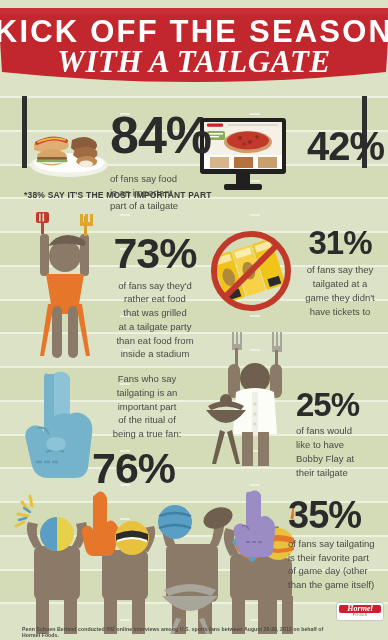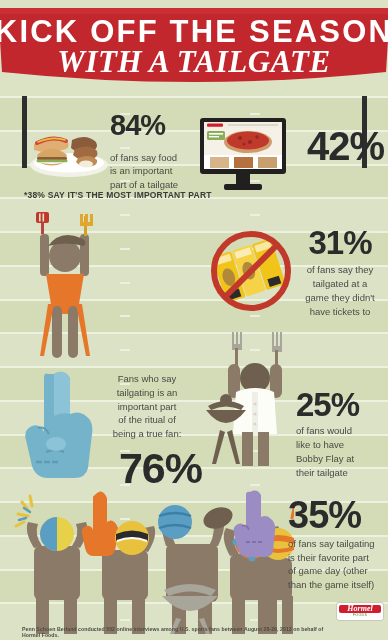--- a/index.html
+++ b/index.html
@@ -26,21 +26,21 @@
   .banner svg{display:block;}
   .ban-t1{font-family:"Liberation Sans",sans-serif;font-weight:bold;font-size:31px;
      fill:#ffffff;letter-spacing:2.2px;}
   .ban-t2{font-family:"Liberation Serif",serif;font-weight:bold;font-style:italic;
      font-size:31px;fill:#ffffff;letter-spacing:.5px;}
 
   
   .blk{position:absolute;z-index:6;}
   .pct{font-family:"Liberation Sans",sans-serif;font-weight:bold;color:#2b2b2b;
        line-height:.92;letter-spacing:-1px;}
-  .pct.p84{font-size:29px;}
+  .pct.p84{font-size:52px;}
   .pct.p42{font-size:40px;}
   .pct.p73{font-size:43px;}
   .pct.p31{font-size:33px;}
   .pct.p76{font-size:43px;}
   .pct.p25{font-size:33px;margin-top:12px;}
   .pct.p35{font-size:38px;}
   .cap{font-family:"Liberation Sans",sans-serif;font-size:9.5px;color:#4a4a46;
        line-height:1.45;}
   .cap.c{text-align:center;}
   .cap.r{text-align:right;}
@@ -260,20 +260,29 @@
     <path d="M24,62 l38,0 l-5,30 l-28,0 Z" fill="#e5762a"></path>
     <path d="M27,92 l32,0 l-2,10 l-28,0 Z" fill="#e5762a"></path>
 
     <rect x="30" y="94" width="10" height="52" rx="5" fill="#8b7a68"></rect>
     <rect x="46" y="94" width="10" height="52" rx="5" fill="#8b7a68"></rect>
 
     <path d="M26,92 l-8,52 l4,0 l10,-52 Z" fill="#e5762a"></path>
     <path d="M60,92 l8,52 l-4,0 l-10,-52 Z" fill="#e5762a"></path>
   </svg>
 
+  <div class="blk" style="left:100px;top:234px;width:110px;">
+    <div class="pct p73" style="text-align:center;">73%</div>
+    <div class="cap c" style="white-space:pre-line;margin-top:5px;">of fans say they'd
+rather eat food
+that was grilled
+at a tailgate party
+than eat food from
+inside a stadium</div>
+  </div>
 
   <svg class="art" style="left:208px;top:228px;" width="86" height="86" viewBox="0 0 86 86">
 
     <g transform="rotate(-18 43 43)">
       <rect x="10" y="18" width="20" height="48" rx="2" fill="#f0c419"></rect>
       <rect x="31" y="18" width="20" height="48" rx="2" fill="#f7d247"></rect>
       <rect x="52" y="18" width="20" height="48" rx="2" fill="#f0c419"></rect>
       <rect x="12" y="20" width="16" height="7" fill="#ffffff" opacity=".6"></rect>
       <rect x="33" y="20" width="16" height="7" fill="#ffffff" opacity=".6"></rect>
       <rect x="54" y="20" width="16" height="7" fill="#ffffff" opacity=".6"></rect>
@@ -305,21 +314,21 @@
     <ellipse cx="32" cy="78" rx="10" ry="7" fill="#8cc3d6"></ellipse>
     <path d="M12,96 l6,0 M20,96 l6,0 M28,96 l6,0" stroke="#5d9cb2" stroke-width="2.4"></path>
   </svg>
 
   <div class="blk" style="left:92px;top:372px;width:110px;">
     <div class="cap c" style="white-space:pre-line;">Fans who say
 tailgating is an
 important part
 of the ritual of
 being a true fan:</div>
-    <div class="pct p76" style="text-align:right;margin-top:8px;">76%</div>
+    <div class="pct p76" style="text-align:left;margin-top:8px;">76%</div>
   </div>
 
   <svg class="art" style="left:206px;top:330px;" width="96" height="138" viewBox="0 0 96 138">
 
     <path d="M26,2 l2,0 l0,12 l2,0 l0,-12 l2,0 l0,12 l2,0 l0,-12 l2,0 l0,18
              l-10,0 Z" fill="#a8a59b"></path>
     <rect x="29" y="18" width="3" height="18" fill="#8b7a68"></rect>
     <path d="M66,2 l2,0 l0,14 l2,0 l0,-14 l2,0 l0,14 l2,0 l0,-14 l2,0 l0,20
              l-10,0 Z" fill="#a8a59b"></path>
     <rect x="69" y="20" width="3" height="16" fill="#8b7a68"></rect>

